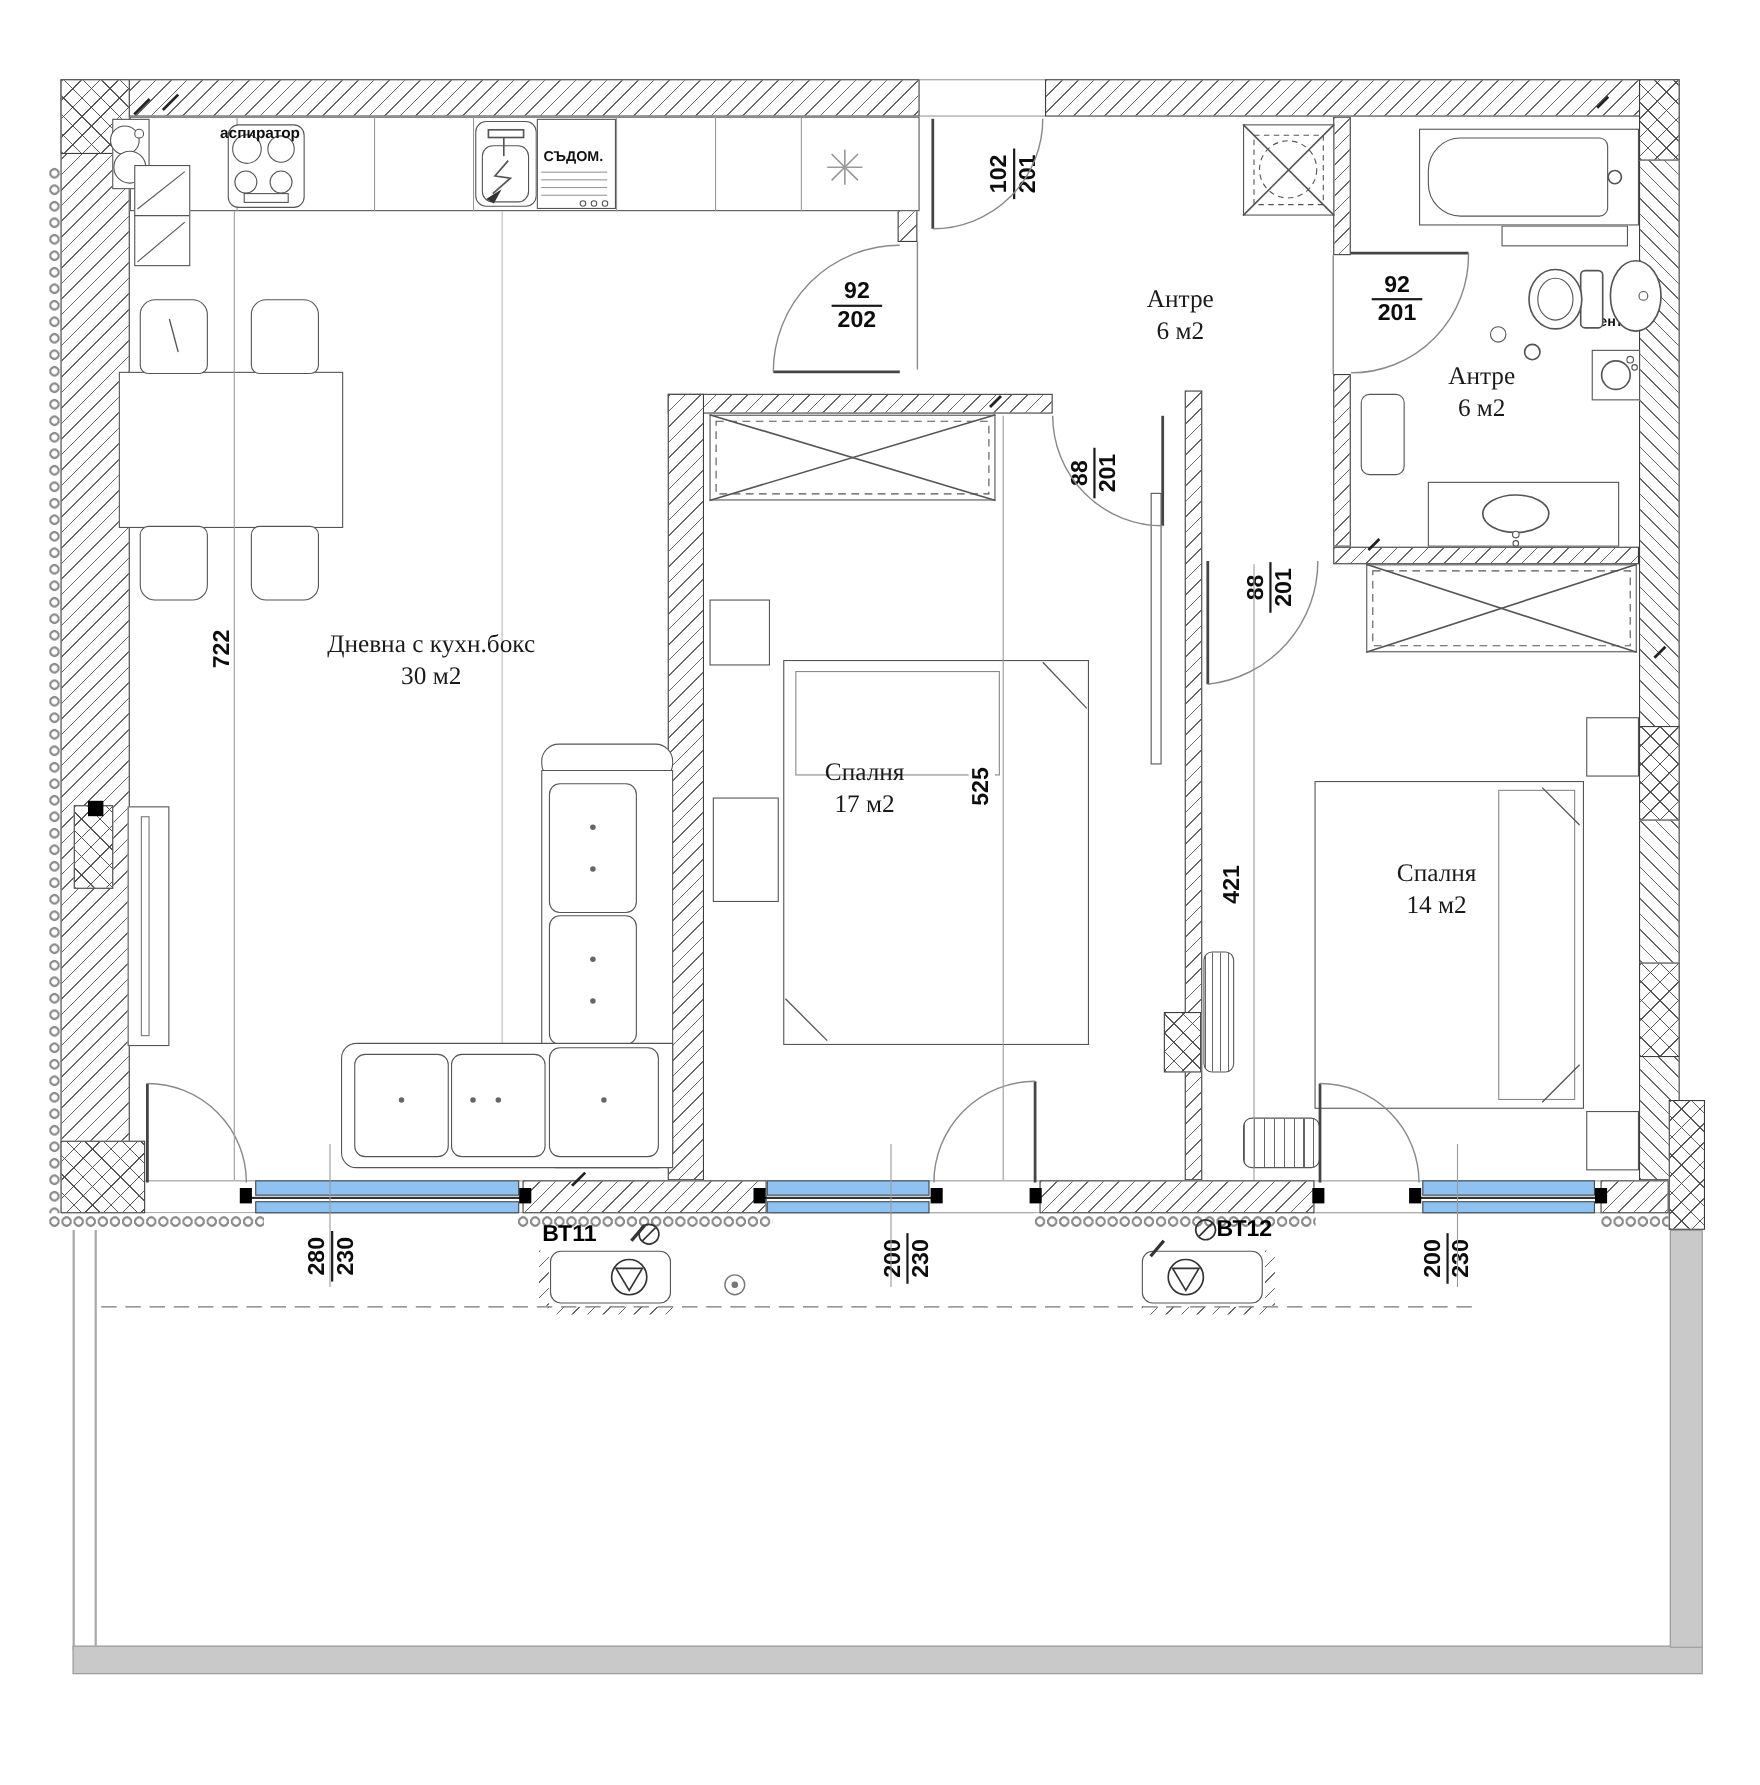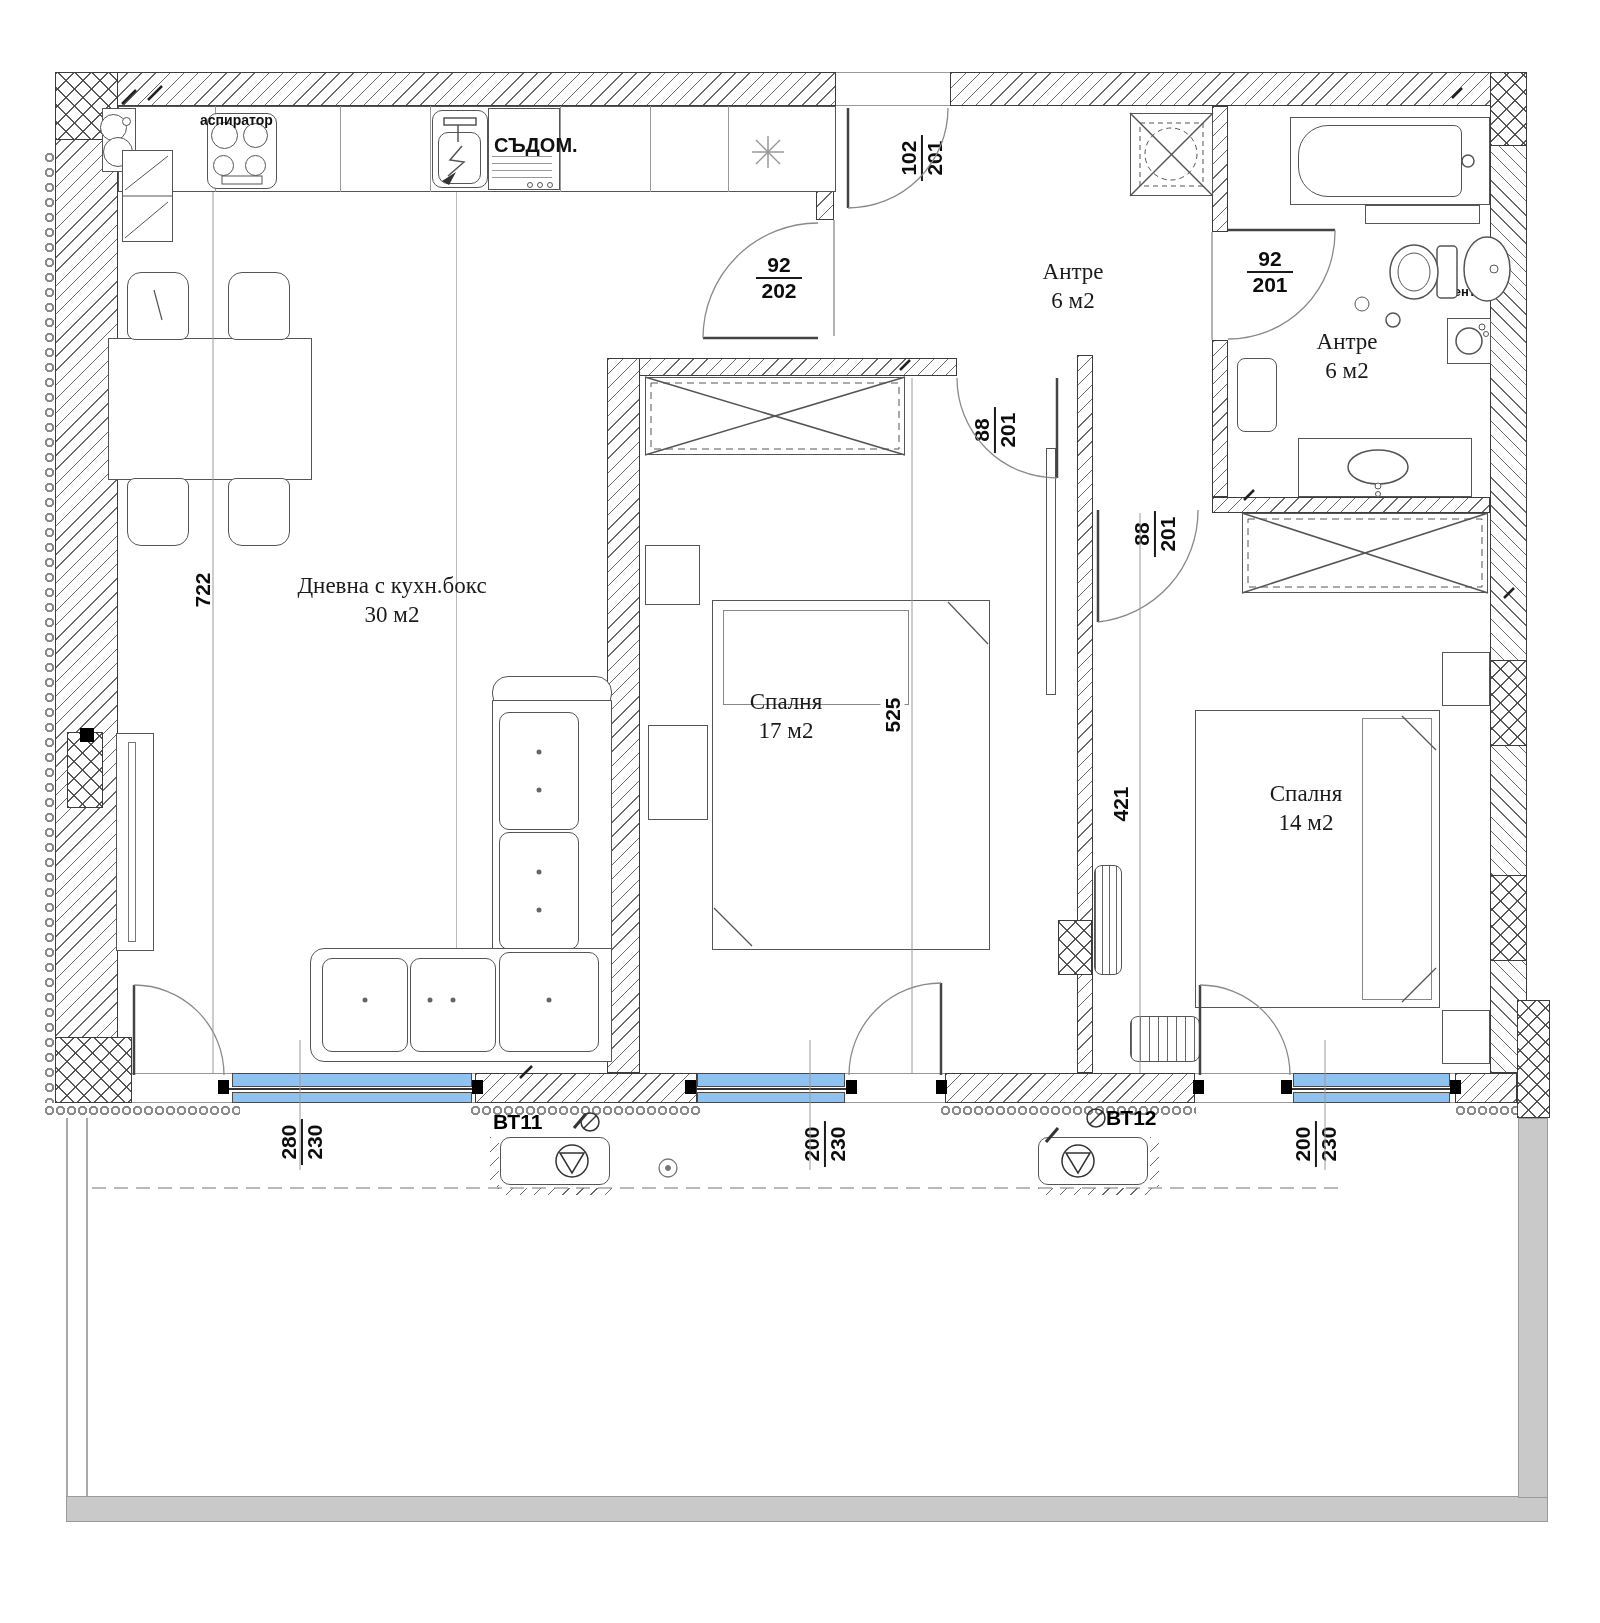--- a/index.html
+++ b/index.html
@@ -249,21 +249,21 @@
     <span>200</span>
     <span class="fbar"></span>
     <span>230</span>
   </div>
 
   <div class="dim" style="left:182px;top:578px;">722</div>
   <div class="dim" style="left:872px;top:703px;">525</div>
   <div class="dim" style="left:1100px;top:792px;">421</div>
 
   <div class="small" style="left:200px;top:112px;">аспиратор</div>
-  <div class="small" style="left:494px;top:134px;font-size:20px;">СЪДОМ.</div>
+  <div class="small" style="left:494px;top:134px;font-size:13px;">СЪДОМ.</div>
   <div class="small" style="left:1446px;top:284px;font-size:13px;">вент.</div>
   <div class="vt" style="left:493px;top:1110px;">ВТ11</div>
   <div class="vt" style="left:1106px;top:1106px;">ВТ12</div>
 
   <svg class="ovl" width="1600" height="1623" viewBox="0 0 1600 1623">
     <g stroke="#555" stroke-width="1.5" fill="none">
 
       <rect x="651" y="383" width="248" height="66" stroke-dasharray="7 5" stroke-width="1"></rect>
       <line x1="645" y1="377" x2="905" y2="455"></line>
       <line x1="645" y1="455" x2="905" y2="377"></line>

